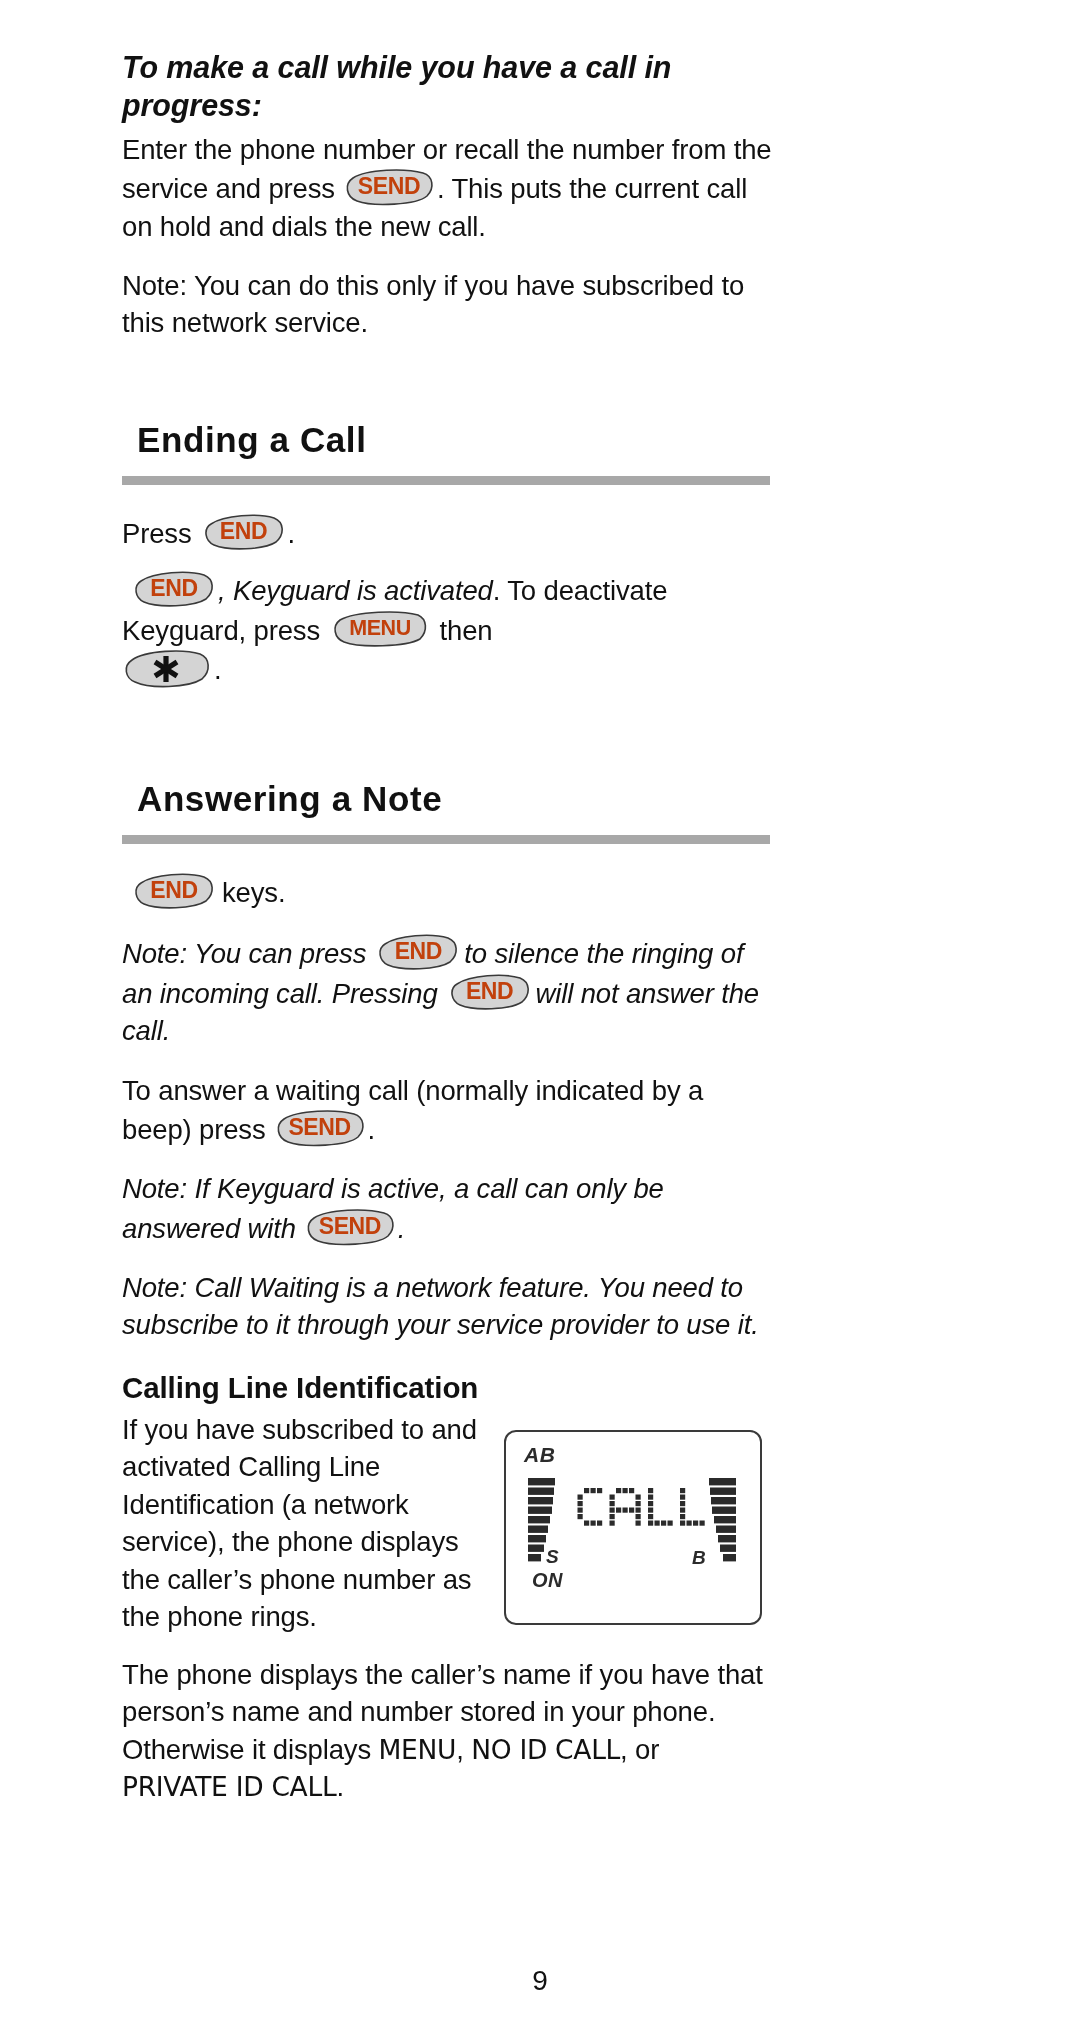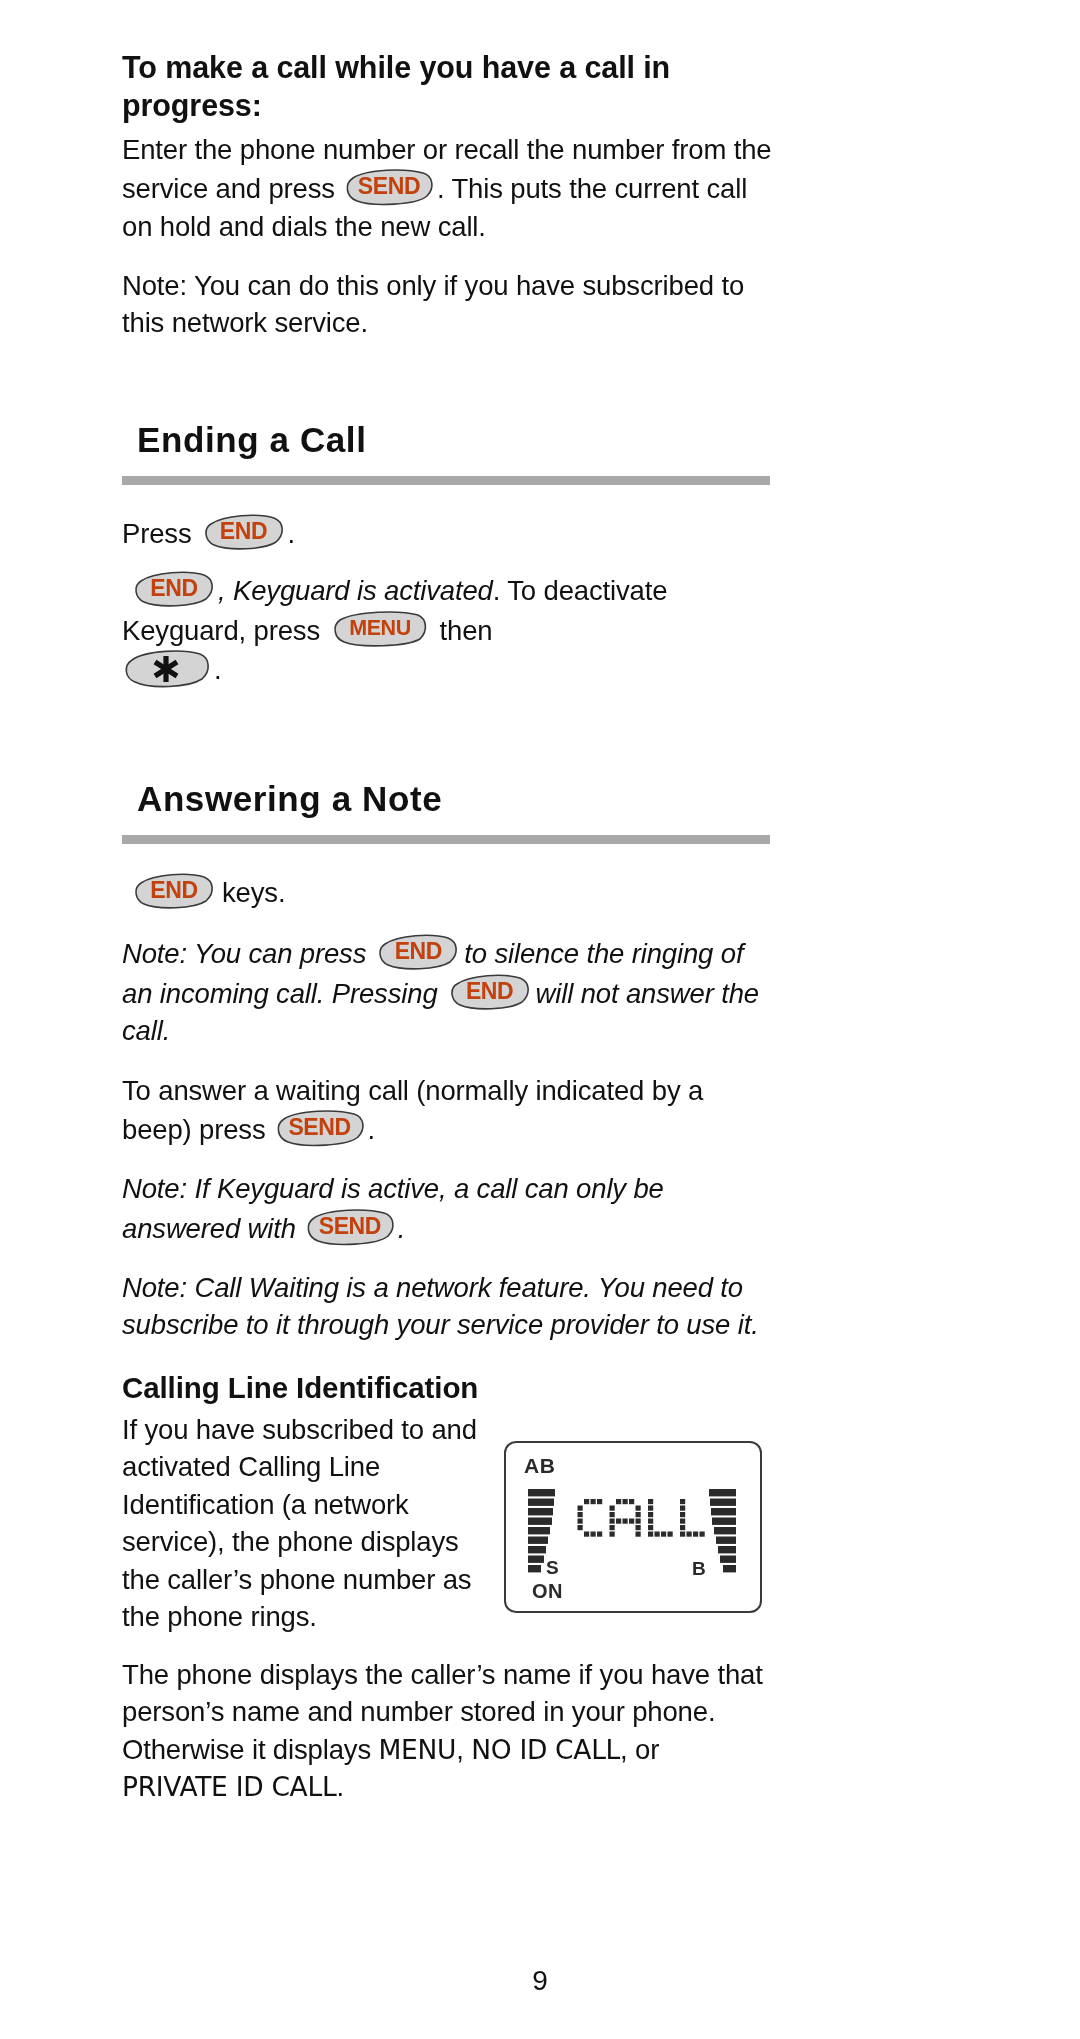--- a/index.html
+++ b/index.html
@@ -25,20 +25,21 @@
   }
 
   
   .h-sub {
     font-size: 30.5px;
     font-weight: bold;
     line-height: 1.26;
     letter-spacing: -0.1px;
     margin: 0 0 6px 0;
     max-width: 640px;
+    font-style: italic;
   }
   .h-section {
     font-size: 35px;
     font-weight: bold;
     letter-spacing: 0.6px;
     margin: 15px;
     line-height: 1.2;
   }
   .rule {
     height: 9px;
@@ -115,26 +116,27 @@
   }
   .cols .right {
     flex: 0 0 auto;
     padding-top: 8px;
     padding-left: 22px;
   }
 
   
   .lcd {
     width: 258px;
-    height: 172px;
+    height: 195px;
     border: 2px solid #3a3a3a;
     border-radius: 12px;
     background: #ffffff;
     position: relative;
     box-sizing: border-box;
+    font-style: italic;
   }
   .lcd svg { display: block; }
 
   
   .pageno {
     position: absolute;
     left: 0;
     right: 0;
     bottom: 42px;
     text-align: center;

